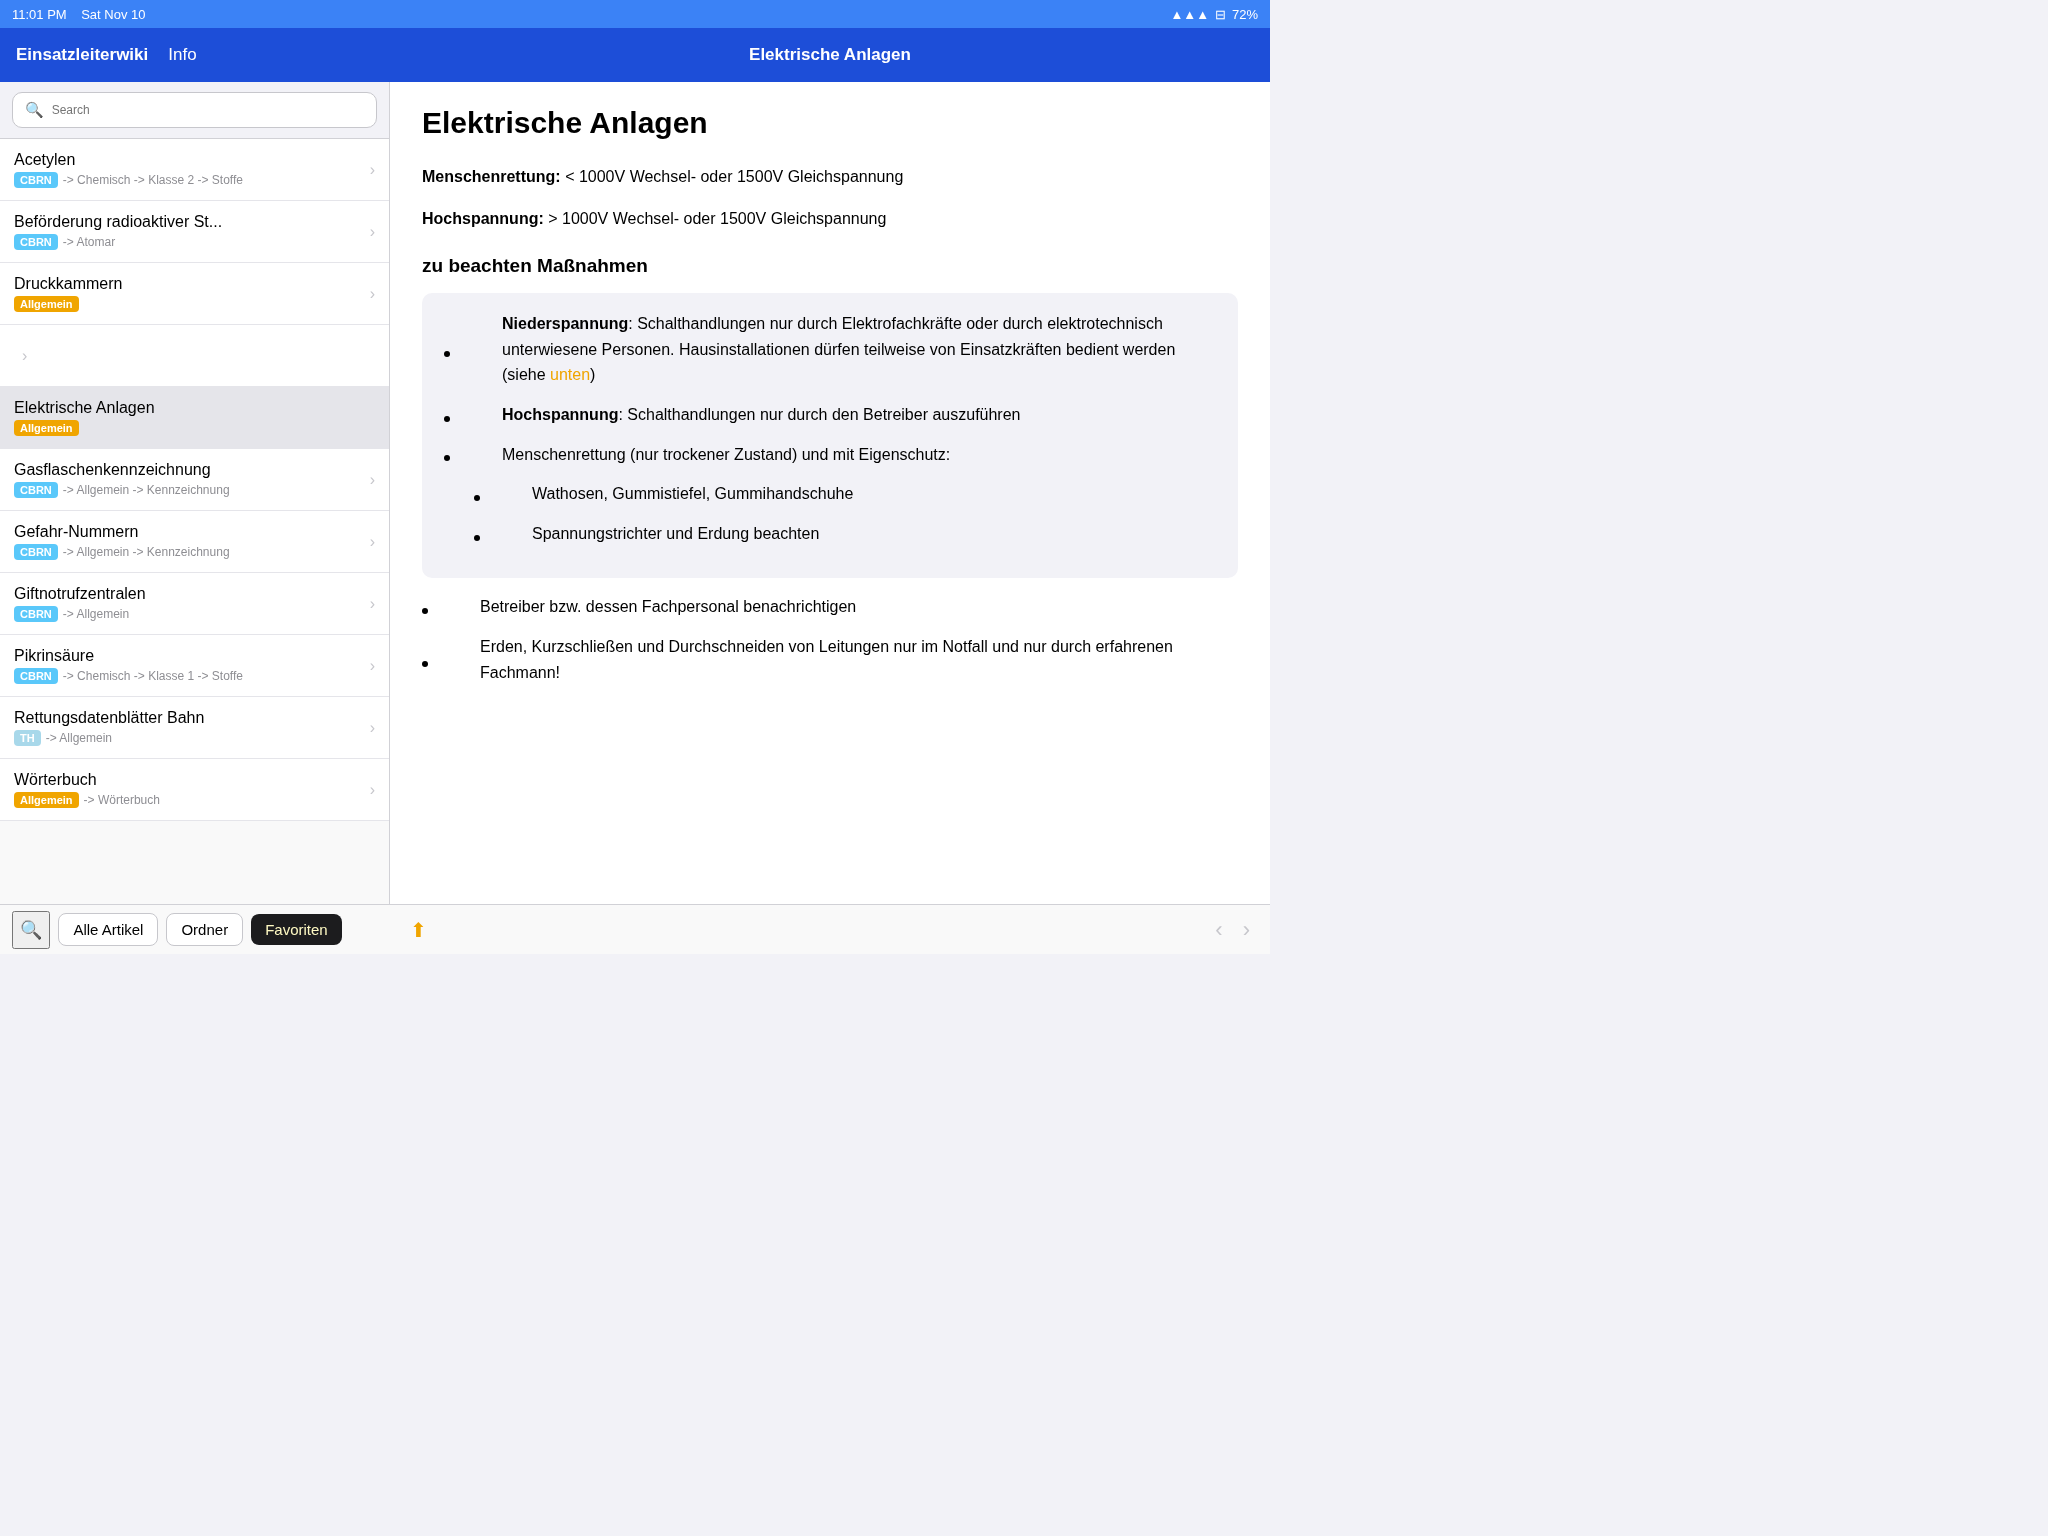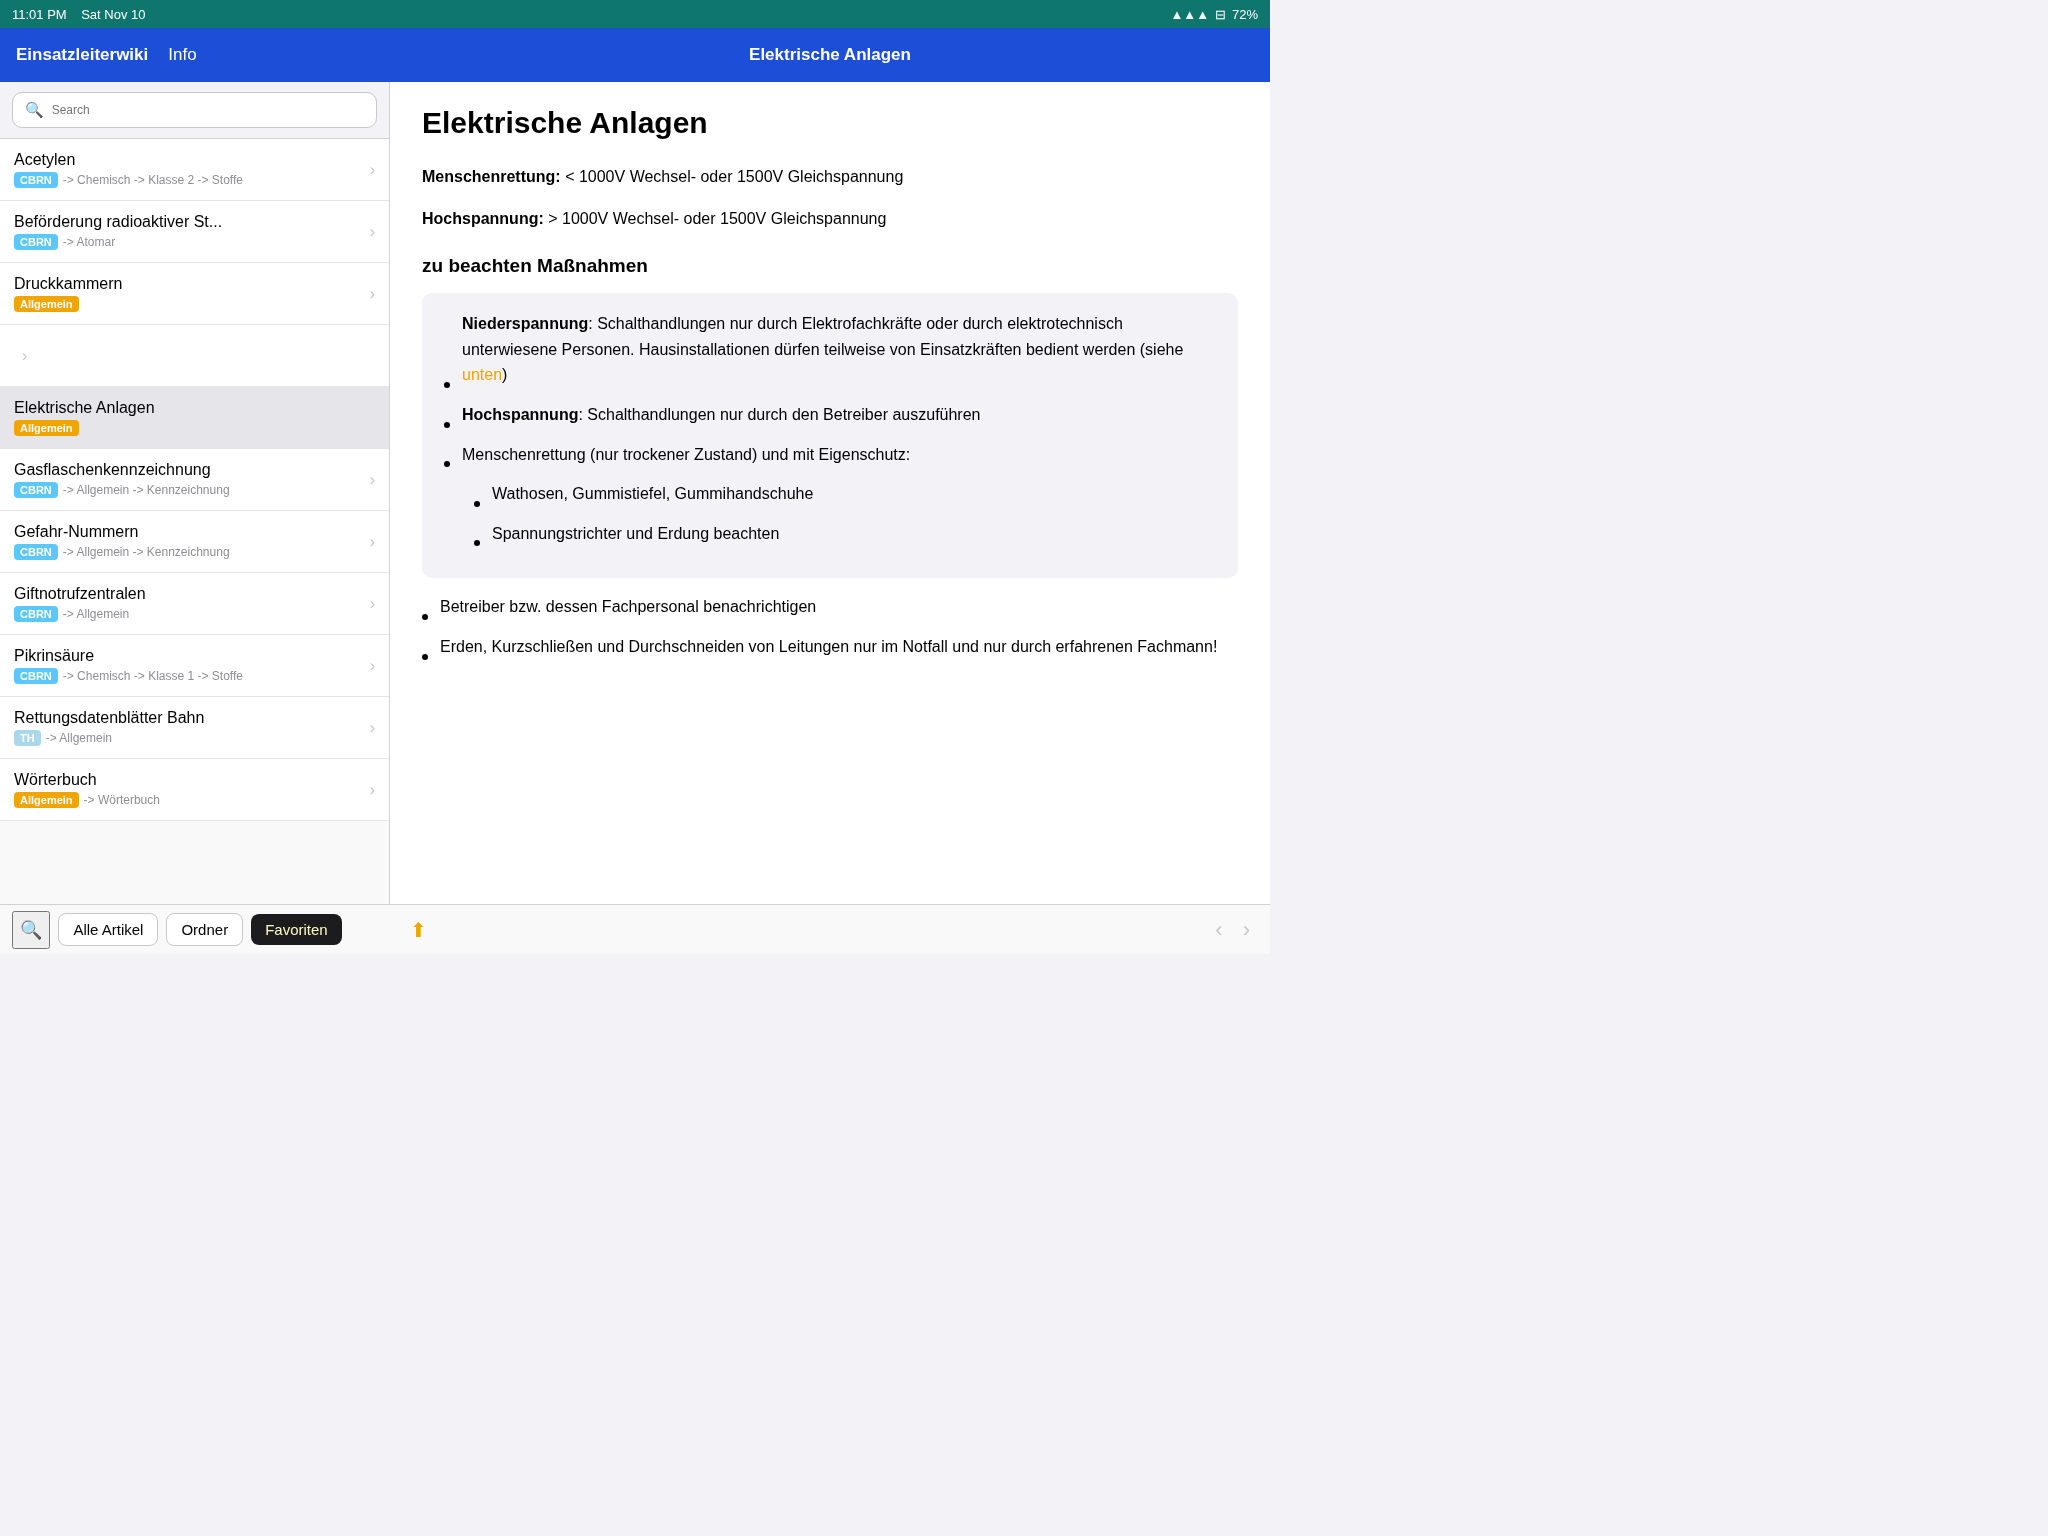--- a/index.html
+++ b/index.html
@@ -1,20 +1,20 @@
 <!DOCTYPE html>
 <html><head>
   <meta charset="utf-8">
   <style>
     * { box-sizing: border-box; margin: 0; padding: 0; }
     body { font-family: -apple-system, 'Helvetica Neue', Arial, sans-serif; background: #f2f2f7; width: 1270px; height: 954px; overflow: hidden; font-size: 16px; }
 
     
     .status-bar {
-      background: #0f766e;
+      background: #3b82f6;
       color: white;
       display: flex;
       justify-content: space-between;
       align-items: center;
       padding: 4px 12px;
       font-size: 13px;
       height: 28px;
     }
     .status-bar-left { font-weight: 500; }
     .status-bar-right { display: flex; align-items: center; gap: 6px; font-size: 13px; }
@@ -163,25 +163,26 @@
     }
     .content-paragraph strong { font-weight: 700; }
     .highlight-box {
       background: #f2f2f7;
       border-radius: 10px;
       padding: 18px 22px;
       margin: 16px 0;
     }
     .bullet-item {
       display: flex;
-      align-items: flex-end;
+      align-items: center;
       margin-bottom: 14px;
       font-size: 16px;
       line-height: 1.6;
       color: #000;
+      gap: 40px;
     }
     .bullet-dot {
       width: 6px;
       height: 6px;
       background: #000;
       border-radius: 50%;
       margin-top: 8px;
       margin-right: 12px;
       flex-shrink: 0;
     }

